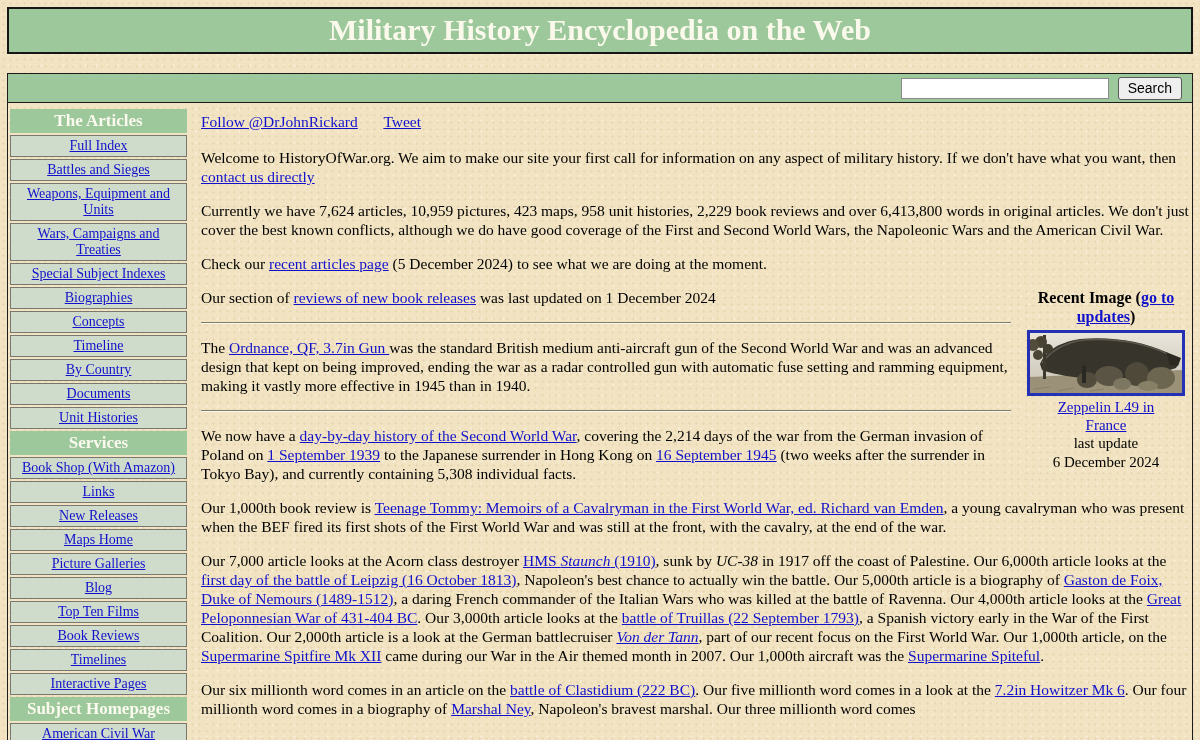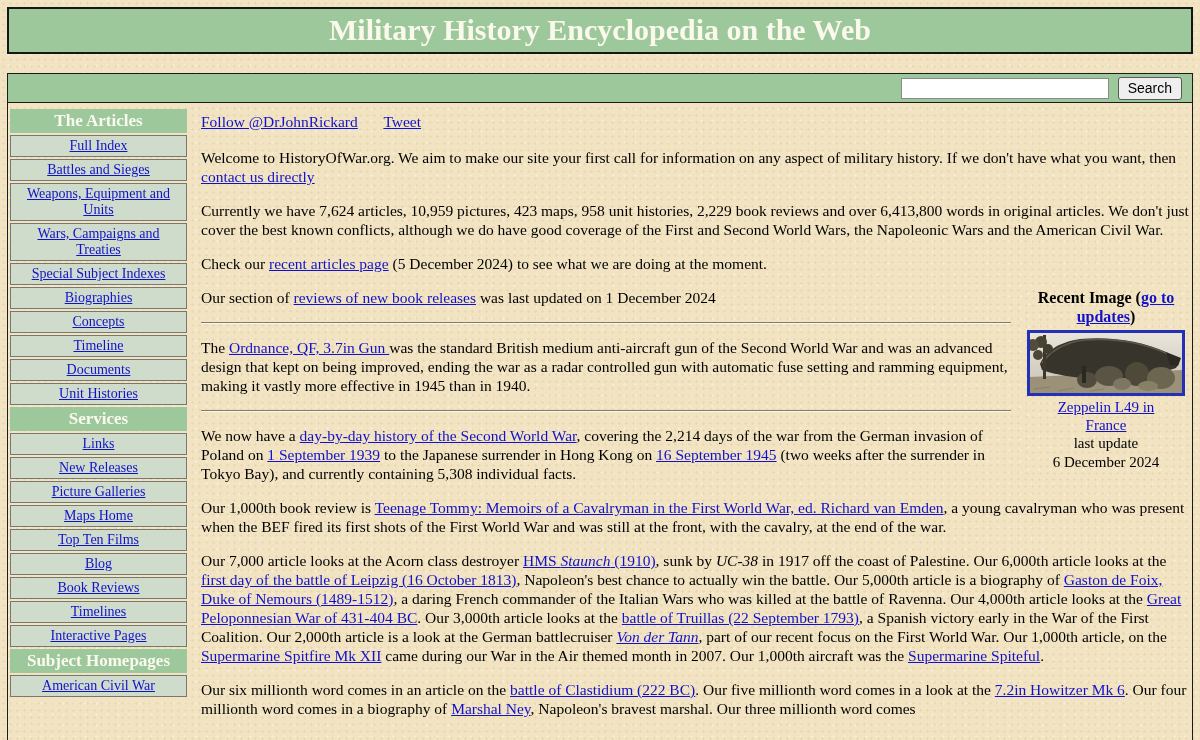--- a/index.html
+++ b/index.html
@@ -108,30 +108,32 @@
       <div class="sidebar">
         <div class="side-header">The Articles</div>
         <a class="side-item" href="#">Full Index</a>
         <a class="side-item" href="#">Battles and Sieges</a>
         <a class="side-item" href="#">Weapons, Equipment and Units</a>
         <a class="side-item" href="#">Wars, Campaigns and Treaties</a>
         <a class="side-item" href="#">Special Subject Indexes</a>
         <a class="side-item" href="#">Biographies</a>
         <a class="side-item" href="#">Concepts</a>
         <a class="side-item" href="#">Timeline</a>
+        <a class="side-item" href="#">By Country</a>
         <a class="side-item" href="#">Documents</a>
         <a class="side-item" href="#">Unit Histories</a>
 
         <div class="side-header">Services</div>
+        <a class="side-item" href="#">Book Shop (With Amazon)</a>
         <a class="side-item" href="#">Links</a>
         <a class="side-item" href="#">New Releases</a>
+        <a class="side-item" href="#">Maps Home</a>
         <a class="side-item" href="#">Picture Galleries</a>
-        <a class="side-item" href="#">Maps Home</a>
+        <a class="side-item" href="#">Blog</a>
         <a class="side-item" href="#">Top Ten Films</a>
-        <a class="side-item" href="#">Blog</a>
         <a class="side-item" href="#">Book Reviews</a>
         <a class="side-item" href="#">Timelines</a>
         <a class="side-item" href="#">Interactive Pages</a>
 
         <div class="side-header">Subject Homepages</div>
         <a class="side-item" href="#">American Civil War</a>
 
       </div>
 
       <div class="main">

